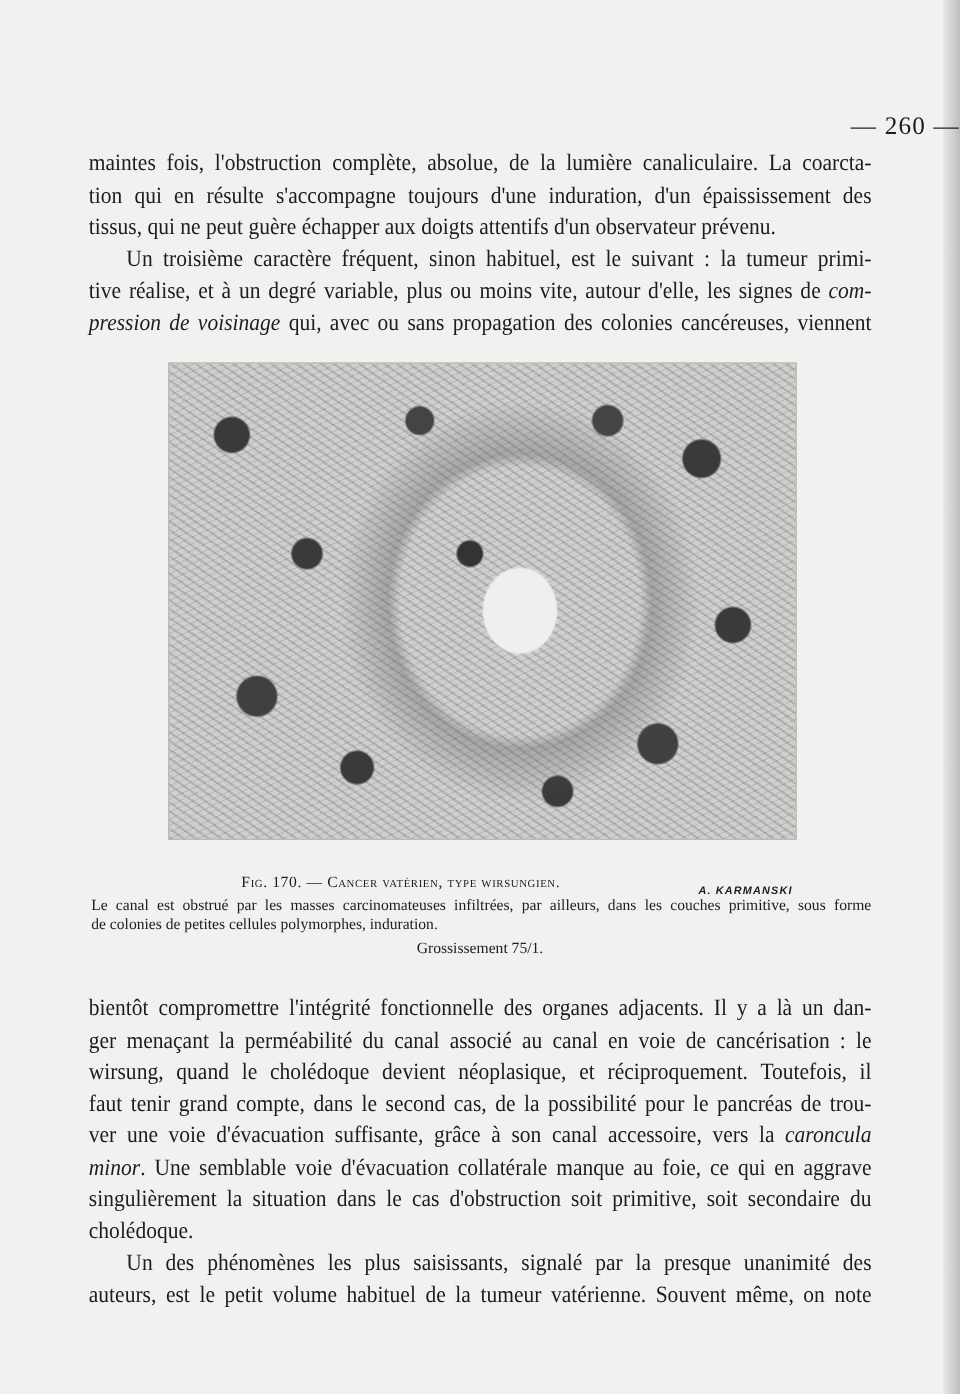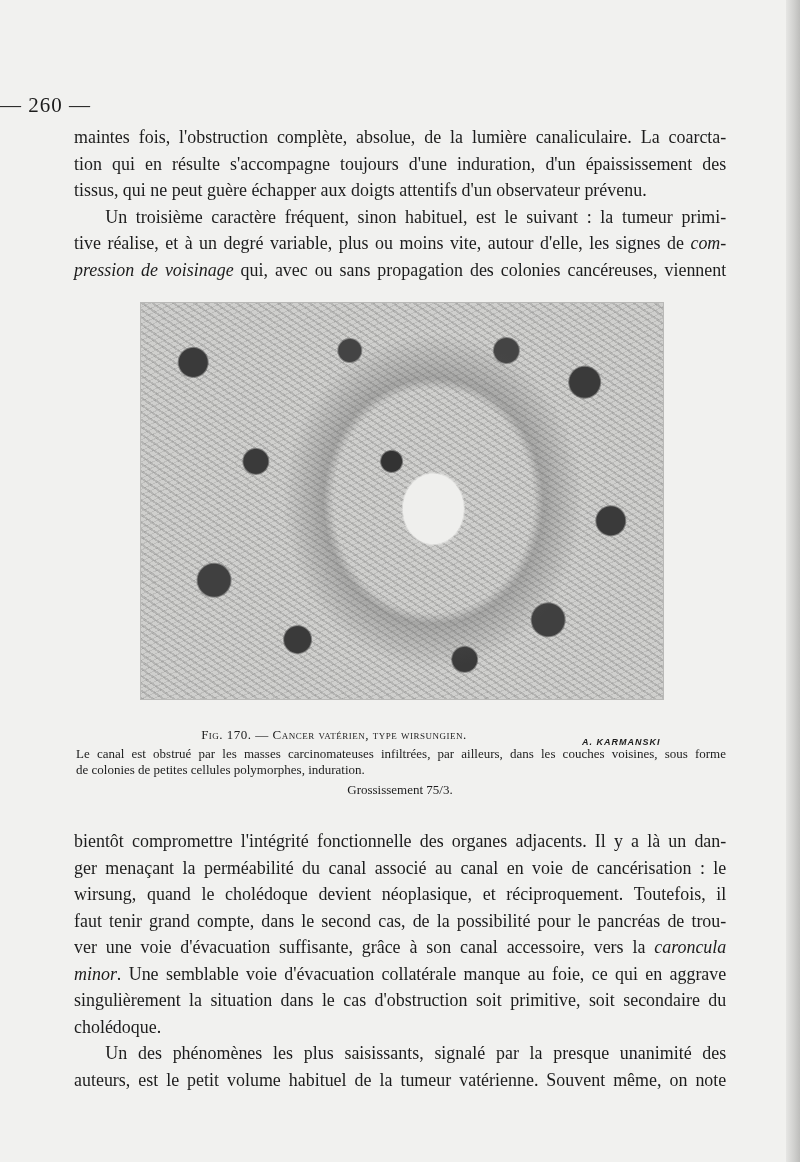--- a/index.html
+++ b/index.html
@@ -8,21 +8,21 @@
       background: #f1f1ef;
       font-family: "Liberation Serif", "DejaVu Serif", serif;
       color: #1c1c1c;
       position: relative;
     }
     .page-edge {
       position: absolute; top: 0; right: 0; width: 14px; height: 1162px;
       background: linear-gradient(to right, #e6e6e4, #cfcfcd 60%, #bdbdbb);
     }
     .page-number {
-      position: absolute; top: 93px; left: 0; width: 800px; text-align: left;
+      position: absolute; top: 93px; left: 0; width: 800px; text-align: right;
       font-size: 21px; letter-spacing: 1px;
     }
     .para {
       position: absolute; left: 74px; width: 652px;
       font-size: 19.5px; line-height: 26.5px;
       text-align: justify; text-align-last: justify;
       transform: scaleX(0.92); transform-origin: left top;
       width: 709px;
     }
     .para .line { display: block; white-space: nowrap; text-align-last: justify; text-align: justify; }
@@ -91,24 +91,24 @@
 </div>
 
 <div class="figure" title="Histological drawing of a Vaterian cancer, Wirsungian type"></div>
 <div class="figure-signature">A. KARMANSKI</div>
 
 <div class="caption-title">
   <span class="sc">Fig. 170.</span>
   <span class="sc">— Cancer vatérien, type wirsungien.</span>
 </div>
 <div class="caption-text">
-  <span class="line first">Le canal est obstrué par les masses carcinomateuses infiltrées, par ailleurs, dans les couches voisines, sous forme</span>
+  <span class="line first">Le canal est obstrué par les masses carcinomateuses infiltrées, par ailleurs, dans les couches primitive, sous forme</span>
   <span class="line">de colonies de petites cellules polymorphes, induration.</span>
 </div>
-<div class="caption-mag">Grossissement 75/3.</div>
+<div class="caption-mag">Grossissement 75/1.</div>
 
 <div class="para p2">
   <span class="line">bientôt compromettre l'intégrité fonctionnelle des organes adjacents. Il y a là un dan-</span>
   <span class="line">ger menaçant la perméabilité du canal associé au canal en voie de cancérisation : le</span>
   <span class="line">wirsung, quand le cholédoque devient néoplasique, et réciproquement. Toutefois, il</span>
   <span class="line">faut tenir grand compte, dans le second cas, de la possibilité pour le pancréas de trou-</span>
   <span class="line"><span>ver une voie d'évacuation suffisante, grâce à son canal accessoire, vers la </span><em>caroncula</em></span>
   <span class="line"><em>minor</em><span>. Une semblable voie d'évacuation collatérale manque au foie, ce qui en aggrave</span></span>
   <span class="line">singulièrement la situation dans le cas d'obstruction soit primitive, soit secondaire du</span>
   <span class="line last">cholédoque.</span>

